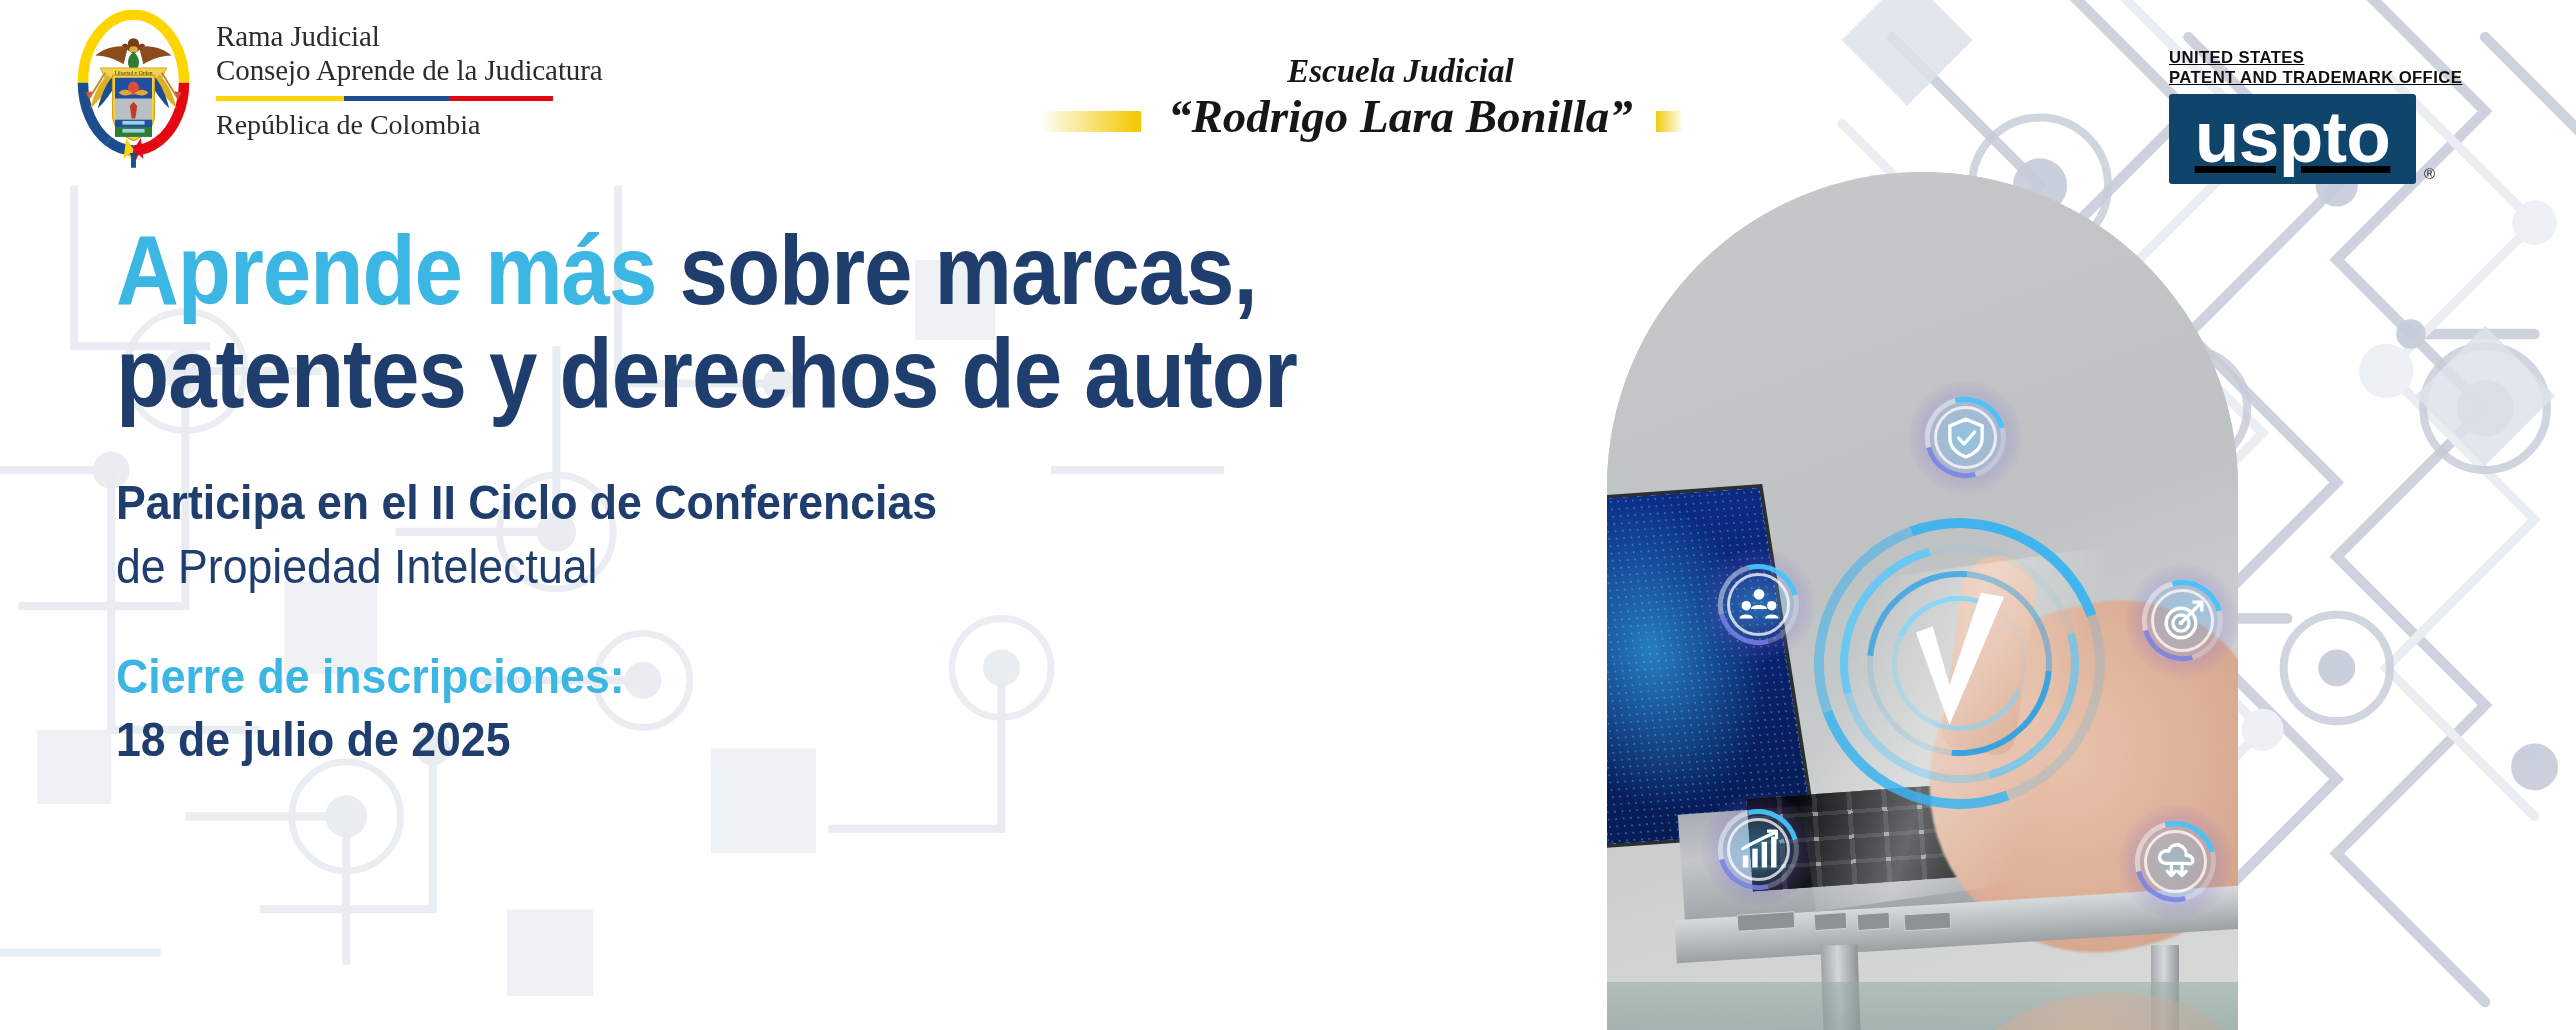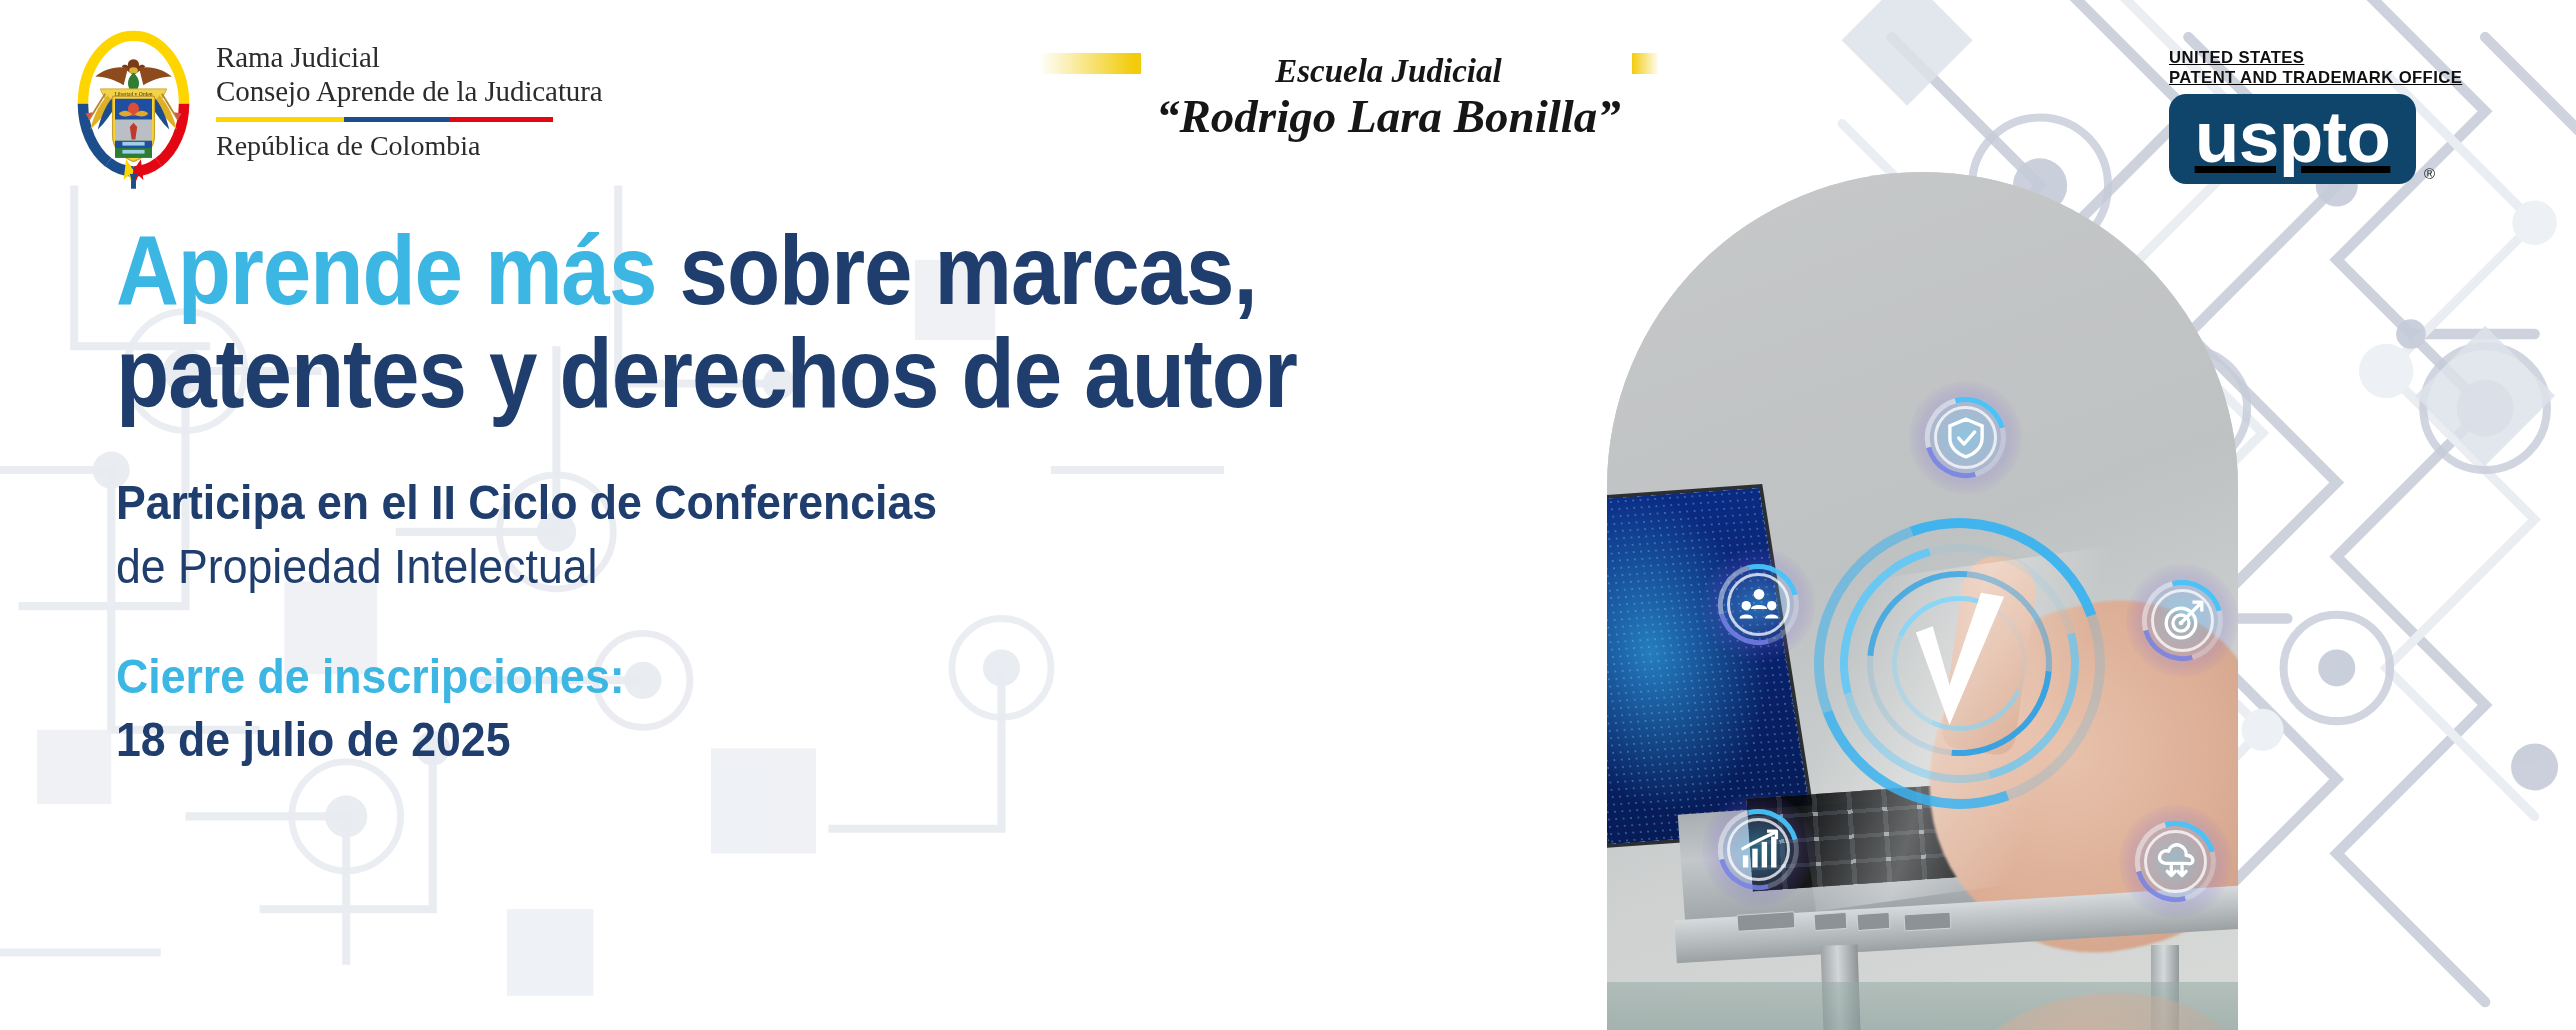--- a/index.html
+++ b/index.html
@@ -34,21 +34,21 @@
     top: 0; left: 0;
     width: 100%;
     height: 185px;
     z-index: 6;
   }
 
   
   .rama-logo {
     position: absolute;
     left: 62px;
-    top: 24px;
+    top: 3px;
     display: flex;
     align-items: flex-start;
   }
   .rama-emblem {
     width: 143px;
     height: 162px;
     flex: 0 0 auto;
     margin-top: 2.5px;
   }
   .rama-text {
@@ -79,22 +79,22 @@
     color: #2b2b2b;
     white-space: nowrap;
   }
 
   
   .escuela {
     position: absolute;
     left: 1039px;
     top: 53px;
     display: flex;
-    align-items: flex-start;
-    gap: 0;
+    align-items: flex-end;
+    gap: 12px;
   }
   .esc-bar-left {
     width: 102px;
     height: 21px;
     margin-bottom: 11px;
     margin-right: 15px;
     background: linear-gradient(90deg, rgba(242,204,12,0) 0%, #F2CC0C 92%, #F2CC0C 100%);
   }
   .esc-bar-right {
     width: 26px;
@@ -132,21 +132,21 @@
   .uspto-mark {
     position: relative;
     margin-top: 6.2px;
     width: 266px;
     height: 90px;
   }
   .uspto-box {
     width: 247px;
     height: 90px;
     background: #10456B;
-    border-radius: 17px;
+    border-radius: 3px;
     display: flex;
     align-items: center;
     justify-content: center;
   }
   .uspto-word {
     font-family: "Liberation Sans", sans-serif;
     font-size: 73px;
     font-weight: bold;
     color: #ffffff;
     letter-spacing: -0.6px;

